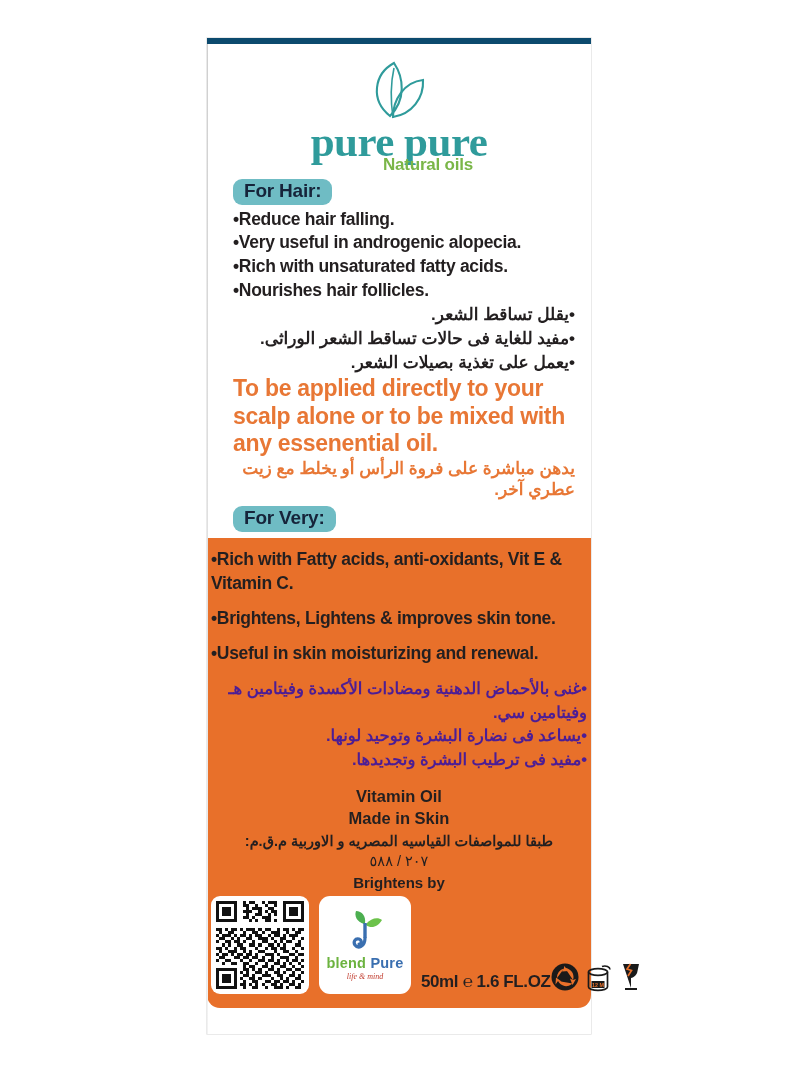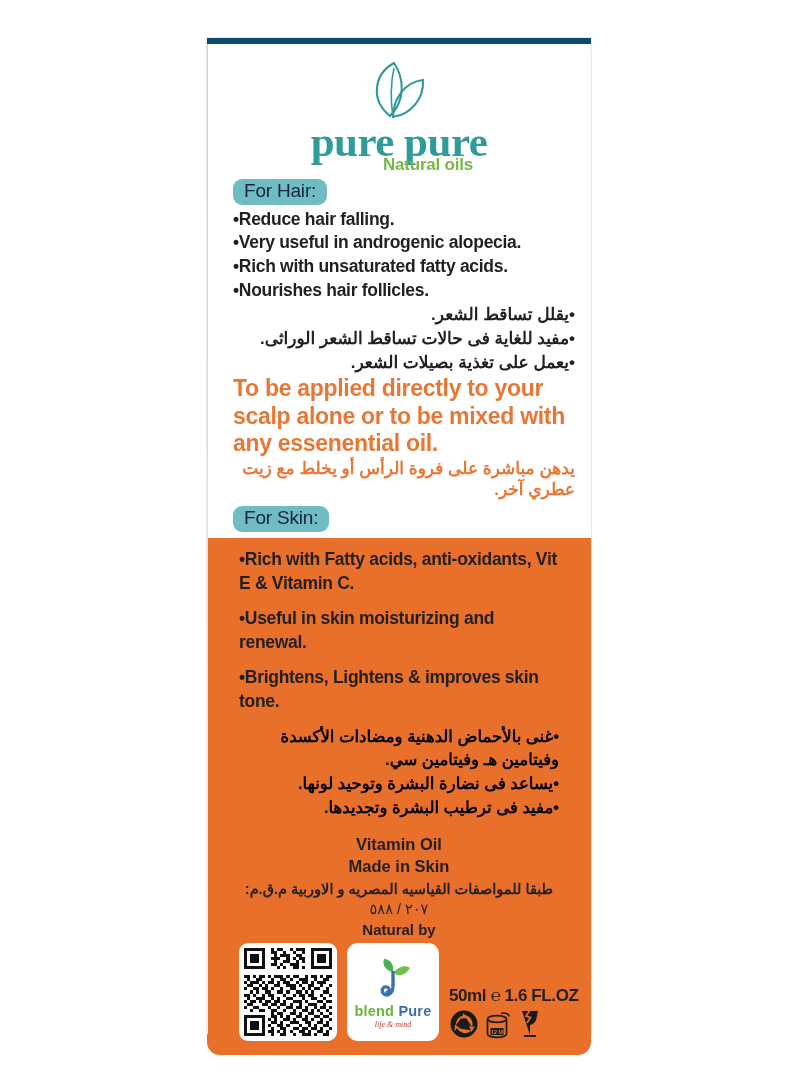--- a/index.html
+++ b/index.html
@@ -66,21 +66,21 @@
     margin-left: 58px;
     letter-spacing: -0.2px;
   }
 
   
   .section-pill {
     display: inline-block;
     background: #6fbcc4;
     color: #16243a;
     font-size: 19px;
-    font-weight: normal;
+    font-weight: bold;
     padding: 1px 11px 3px;
     border-radius: 9px;
     letter-spacing: -0.2px;
   }
   #for-hair-pill-wrap { margin: 4px 0 3px 12px; }
   #for-skin-pill-wrap { margin: 5px 0 6px 12px; }
 
   
   .bullet-en {
     font-size: 17.5px;
@@ -118,38 +118,38 @@
     direction: rtl;
     text-align: right;
     line-height: 1.26;
     padding-right: 2px;
   }
 
   
   #skin-panel {
     background: #e8702a;
     margin-top: 4px;
-    padding: 10px 32px 14px;
+    padding: 10px 4px 14px;
     border-bottom-left-radius: 13px;
     border-bottom-right-radius: 13px;
     position: relative;
   }
   .skin-en {
     font-size: 17.5px;
     font-weight: bold;
     color: #231f20;
     line-height: 1.37;
     margin: 0 0 11px;
     letter-spacing: -0.3px;
   }
   .skin-en:last-of-type { margin-bottom: 6px; }
   .skin-ar {
     font-size: 16.5px;
     font-weight: bold;
-    color: #000000;
+    color: #4c1d95;
     direction: rtl;
     text-align: right;
     line-height: 1.45;
   }
 
   
   #origin-block {
     text-align: center;
     margin-top: 14px;
   }
@@ -221,22 +221,22 @@
   #producer-slogan {
     font-family: "Liberation Serif", serif;
     font-style: italic;
     font-size: 8px;
     color: #c0392b;
     margin-top: 1px;
   }
   #volume-icons {
     flex: 1 1 auto;
     display: flex;
-    flex-direction: column;
-    align-items: flex-start;
+    flex-direction: row;
+    align-items: flex-end;
     padding-bottom: 2px;
   }
   #volume-text {
     font-size: 17px;
     font-weight: bold;
     color: #231f20;
     white-space: nowrap;
     letter-spacing: -0.4px;
   }
   #symbol-row {
@@ -273,40 +273,40 @@
     <div class="bullet-en hair-en">•Nourishes hair follicles.</div>
 
     <div class="bullet-ar">•يقلل تساقط الشعر.</div>
     <div class="bullet-ar">•مفيد للغاية فى حالات تساقط الشعر الوراثى.</div>
     <div class="bullet-ar">•يعمل على تغذية بصيلات الشعر.</div>
 
     <div class="note-en">To be applied directly to your scalp alone or to be mixed with any essenential oil.</div>
     <div class="note-ar">يدهن مباشرة على فروة الرأس أو يخلط مع زيت عطري آخر.</div>
 
     <div id="for-skin-pill-wrap">
-      <span class="section-pill">For Skin:</span>
+      <span class="section-pill">For Very:</span>
     </div>
   </div>
 
   <div id="skin-panel">
 
     <div class="skin-en">•Rich with Fatty acids, anti-oxidants, Vit E &amp; Vitamin C.</div>
+    <div class="skin-en">•Brightens, Lightens &amp; improves skin tone.</div>
     <div class="skin-en">•Useful in skin moisturizing and renewal.</div>
-    <div class="skin-en">•Brightens, Lightens &amp; improves skin tone.</div>
 
     <div class="skin-ar">•غنى بالأحماض الدهنية ومضادات الأكسدة وفيتامين هـ وفيتامين سي.</div>
     <div class="skin-ar">•يساعد فى نضارة البشرة وتوحيد لونها.</div>
     <div class="skin-ar">•مفيد فى ترطيب البشرة وتجديدها.</div>
 
     <div id="origin-block">
       <div class="origin-line">Vitamin Oil</div>
       <div class="origin-line">Made in Skin</div>
       <div class="standards-line">طبقا للمواصفات القياسيه المصريه و الاوربية م.ق.م:</div>
       <div class="standards-num">٢٠٧ / ٥٨٨</div>
-      <div id="produced-by-label">Natural by</div>
+      <div id="produced-by-label">Brightens by</div>
     </div>
 
     <div id="bottom-row">
 
       <div id="qr-tile">
         <svg width="88" height="88" viewBox="0 0 29 29" shape-rendering="crispEdges">
           <rect width="29" height="29" fill="#fff"></rect>
           <g fill="#111">
             <path d="M0 0h7v7H0z M1 1v5h5V1z M2 2h3v3H2z"></path>
             <path d="M22 0h7v7h-7z M23 1v5h5V1z M24 2h3v3h-3z"></path>

